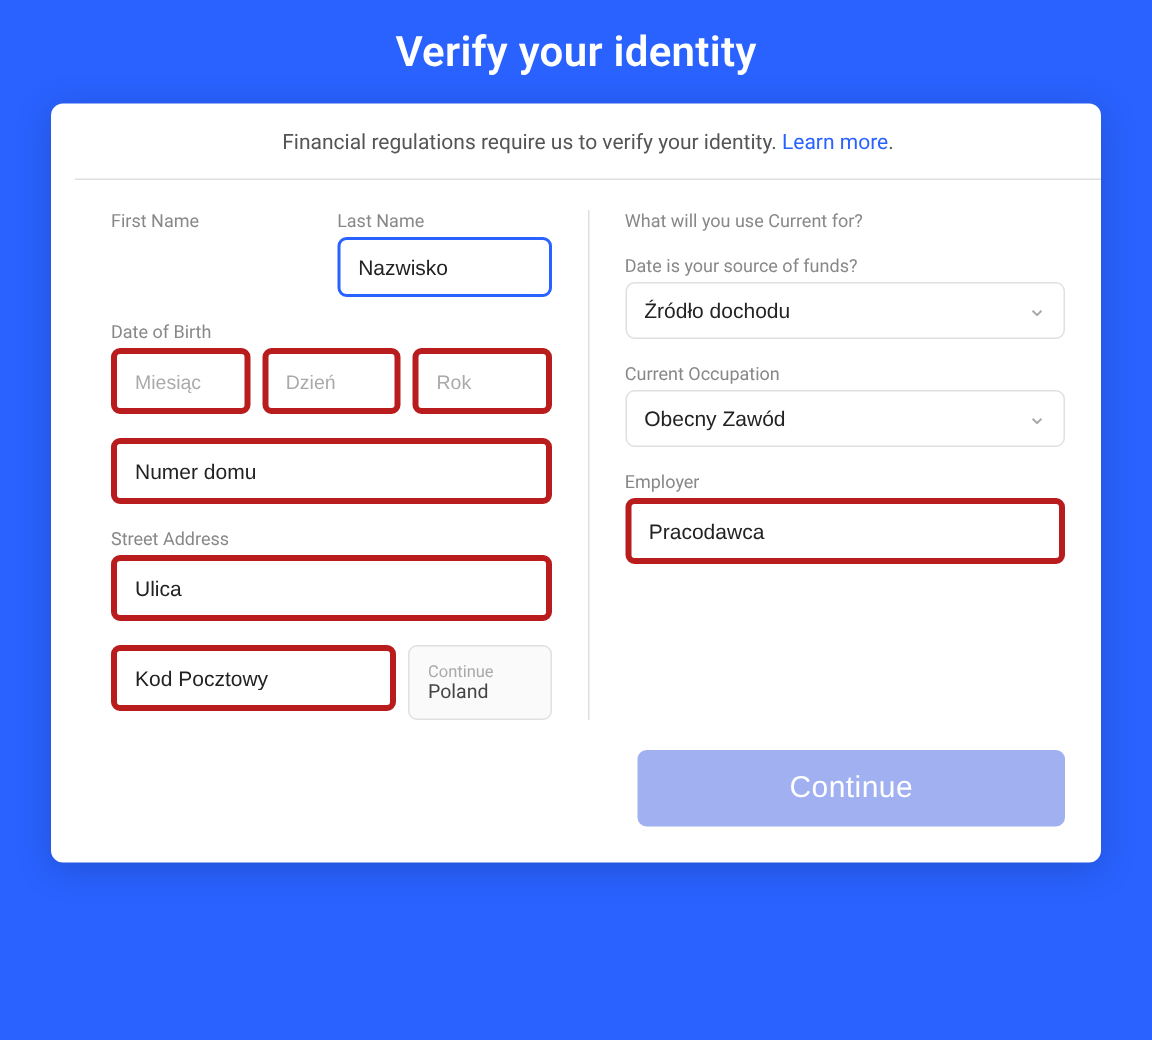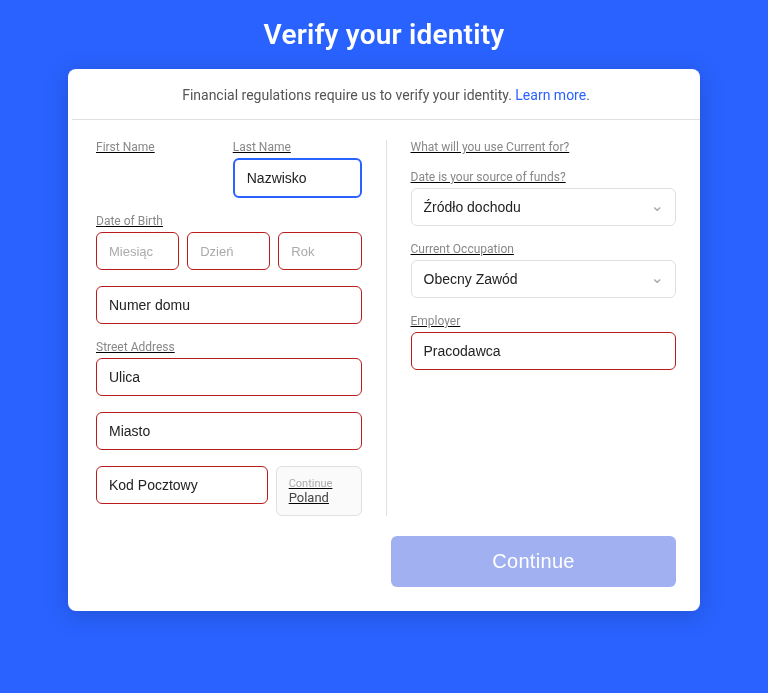--- a/index.html
+++ b/index.html
@@ -19,42 +19,41 @@
     }
     .page-title {
       color: #ffffff;
       font-size: 28px;
       font-weight: 600;
       letter-spacing: 0.2px;
     }
     .card {
       background: #ffffff;
       border-radius: 8px;
-      width: 632px;
+      width: 700px;
       max-width: 95vw;
-      padding: 0 0 24px 4px;
+      padding: 0 0 24px 16px;
       box-shadow: 0 4px 24px rgba(0,0,0,0.18);
     }
     .card-notice {
       text-align: center;
       padding: 18px 24px 16px;
       font-size: 14px;
       color: #555;
       border-bottom: 1px solid #e0e0e0;
     }
     .card-notice a {
       color: #2962ff;
       text-decoration: none;
     }
     .card-body {
       display: flex;
       flex-direction: row;
       gap: 0;
       padding: 20px 24px 0 24px;
-      text-decoration: underline;
     }
     .col-left {
       flex: 1;
       padding-right: 24px;
       border-right: 1px solid #e0e0e0;
     }
     .col-right {
       flex: 1;
       padding-left: 24px;
     }
@@ -62,21 +61,21 @@
       margin-bottom: 16px;
     }
     .field-label {
       font-size: 12px;
       color: #888;
       margin-bottom: 4px;
       font-weight: 400;
     }
     .input-field {
       width: 100%;
-      border: 1px solid #b91c1c;
+      border: 4px solid #b91c1c;
       border-radius: 6px;
       padding: 10px 12px;
       font-size: 14px;
       color: #222;
       outline: none;
       background: #fff;
     }
     .input-field.focused {
       border-color: #f5a623;
       border-width: 2px;
@@ -225,23 +224,20 @@
 
       <div class="field-group">
         <input class="input-field" type="text" value="Numer domu" placeholder="Unit #" style="">
       </div>
 
       <div class="field-group">
         <div class="field-label">Street Address</div>
         <input class="input-field" type="text" value="Ulica" placeholder="123 Main Street" style="">
       </div>
 
-      <div class="field-group">
-        <input class="input-field" type="text" value="Miasto" placeholder="City/town" style="">
-      </div>
 
       <div class="postal-country-row">
         <div class="postal-col">
           <input class="input-field" type="text" value="Kod Pocztowy" placeholder="Postal" style="">
         </div>
         <div class="country-col">
           <div class="country-static">
             <div class="country-label-sm">Continue</div>
             <div class="country-value">Poland</div>
           </div>

